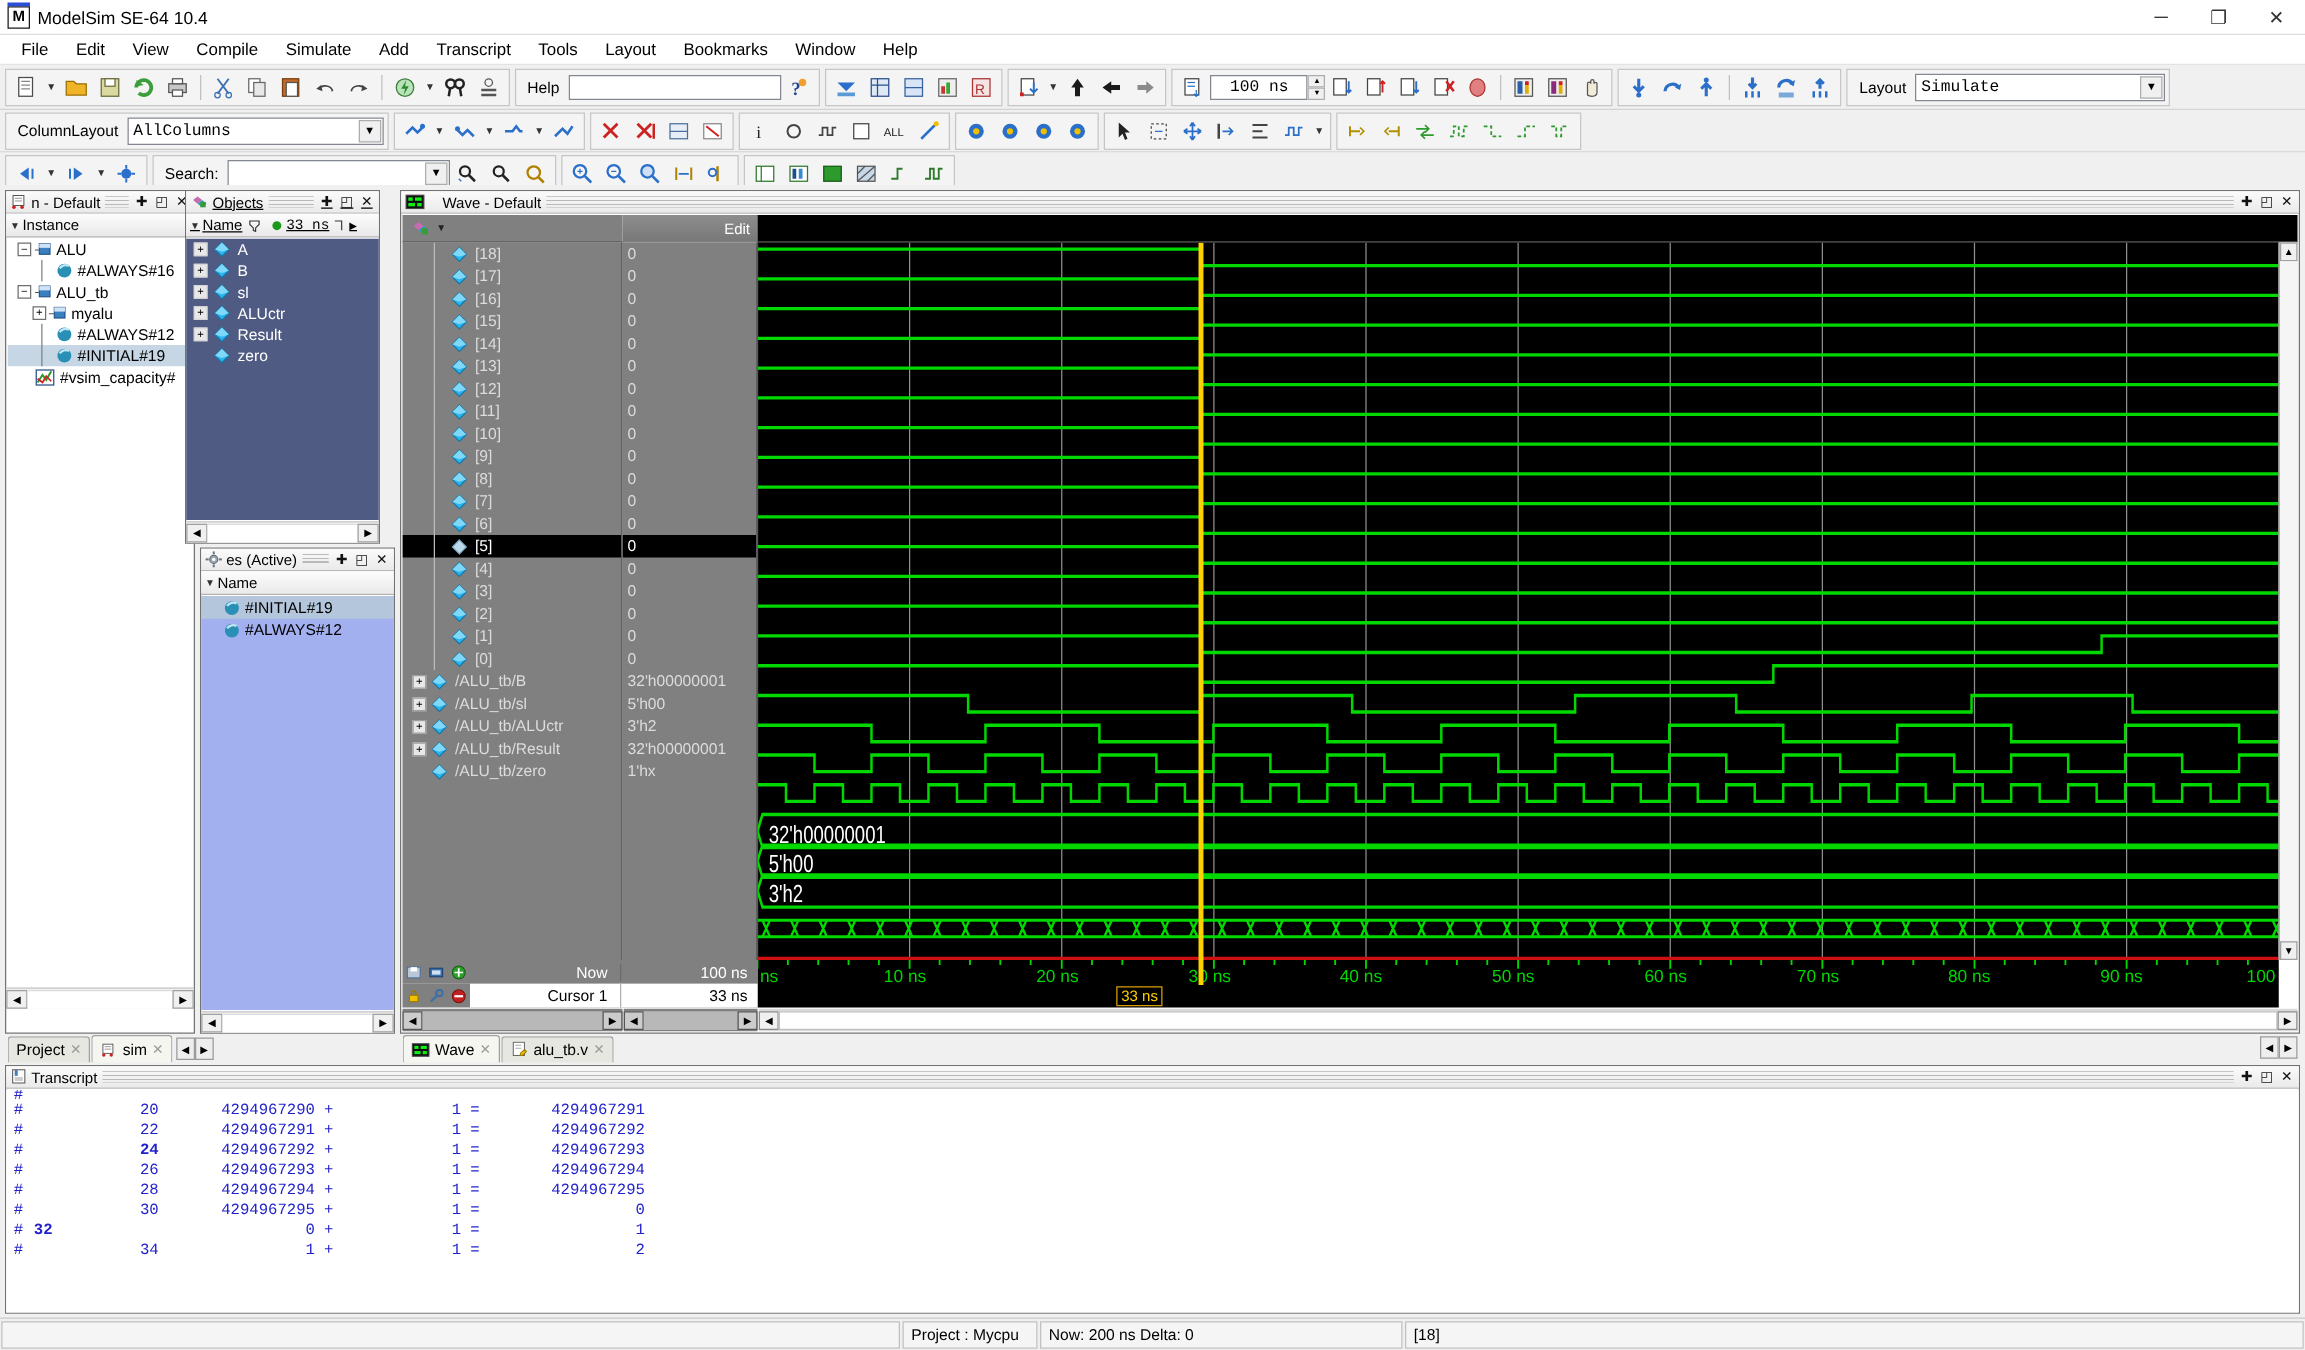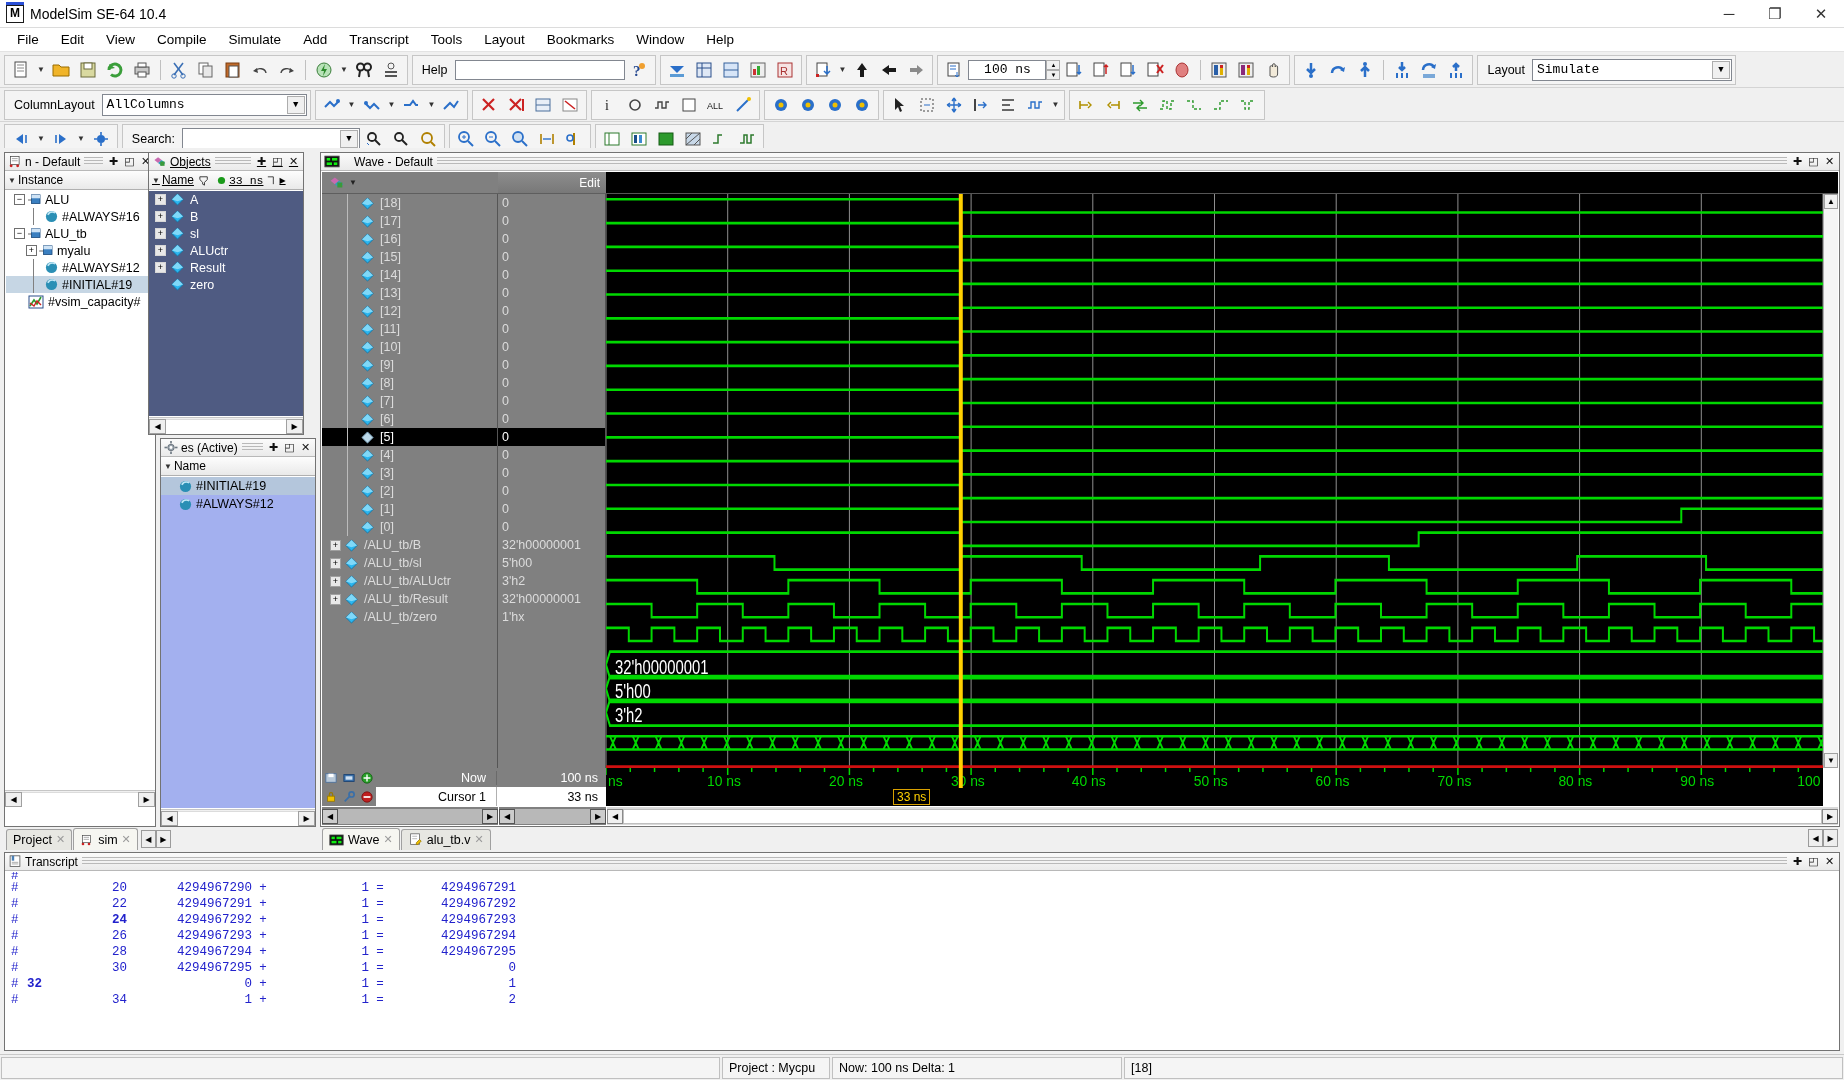--- a/index.html
+++ b/index.html
@@ -1731,17 +1731,17 @@
           <span style="display:inline-block;width:22px;text-align:center;">=</span>
           <span style="display:inline-block;width:125px;text-align:right;">2</span>
         </div>
       </div>
     </div>
   </div>
 
   <div class="statusbar">
     <div class="status-cell" style="flex:1;"></div>
     <div class="status-cell" style="width:108px;justify-content:flex-start;">Project : Mycpu</div>
-    <div class="status-cell" style="width:290px;justify-content:flex-start;">Now: 100 ns  Delta: 1</div>
+    <div class="status-cell" style="width:290px;justify-content:flex-start;">Now: 200 ns  Delta: 0</div>
     <div class="status-cell" style="flex:1;justify-content:flex-start;">[18]</div>
   </div>
 
 </div>
 
 </body></html>

